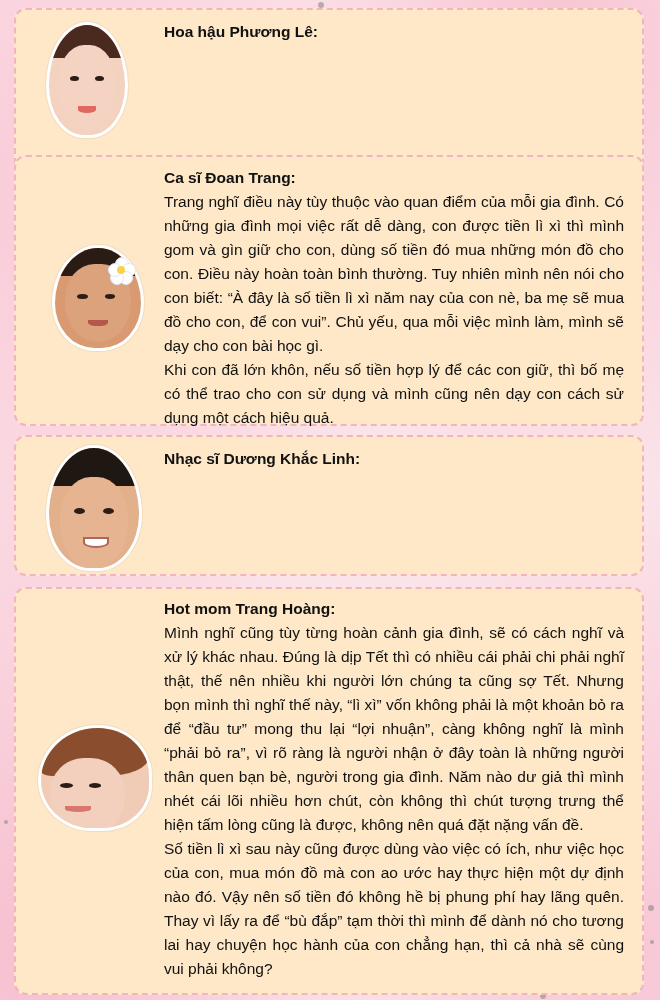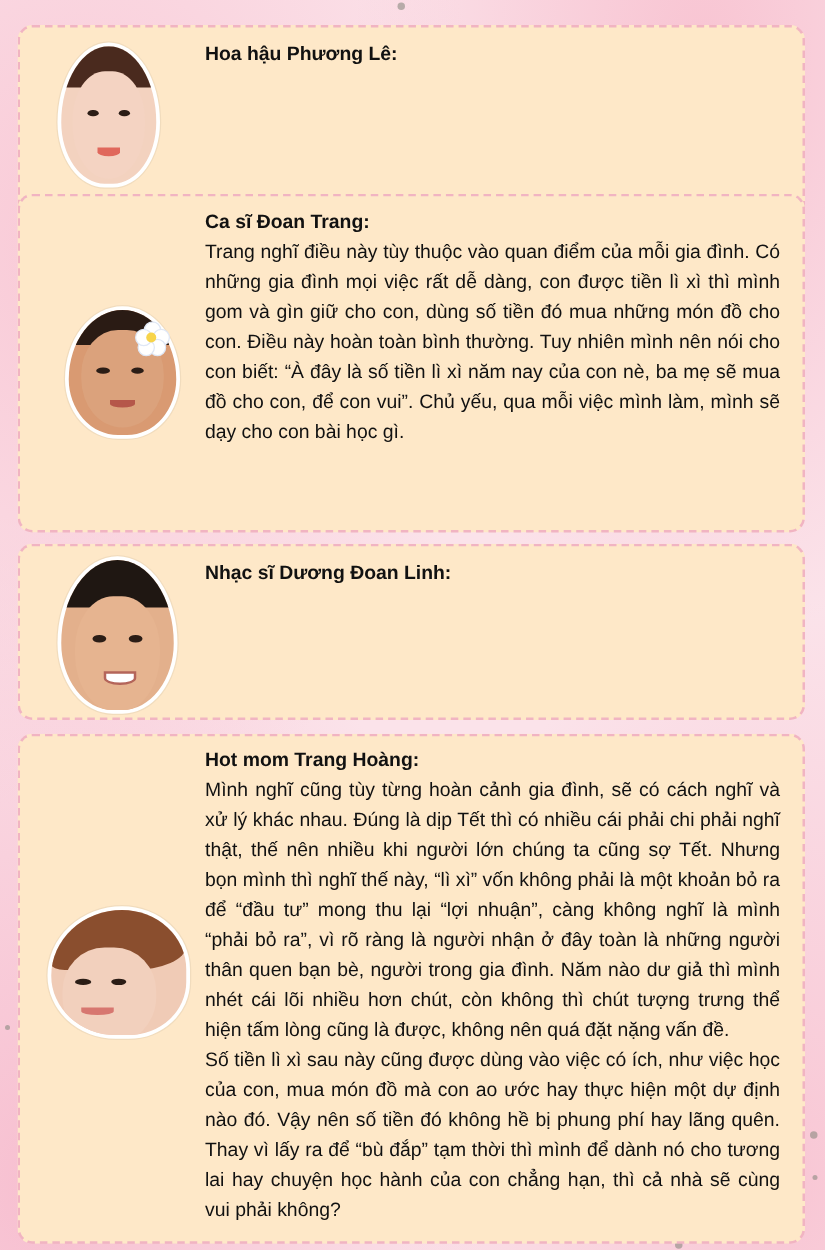--- a/index.html
+++ b/index.html
@@ -47,21 +47,21 @@
 <div>
   <span class="dot" style="left:318px;top:2px;"></span>
   <span class="dot" style="left:318px;top:148px;"></span>
   <span class="dot" style="left:405px;top:148px;"></span>
   <span class="dot" style="left:648px;top:905px;"></span>
   <span class="dot" style="left:650px;top:940px;width:4px;height:4px;"></span>
   <span class="dot" style="left:4px;top:820px;width:4px;height:4px;"></span>
   <span class="dot" style="left:540px;top:993px;"></span>
 </div>
 
-<div class="card" style="top:20px;height:176px;">
+<div class="card" style="top:8px;height:176px;">
   <div class="avatar" style="left:30px;top:12px;width:76px;height:110px;background:#f3d2bf;">
     <div class="hair" style="background:#4a2a1e;height:30%;"></div>
     <div class="face" style="background:#f4d3c2;top:18%;"></div>
     <div class="eye" style="left:28%;top:46%;"></div>
     <div class="eye" style="left:60%;top:46%;"></div>
     <div class="mouth" style="background:#e0685c;top:74%;"></div>
   </div>
   <div class="text" style="top:10px;">
     <span class="name">Hoa hậu Phương Lê:</span>
   </div>
@@ -79,33 +79,34 @@
     <span class="petal" style="left:7px;top:0;"></span>
     <span class="petal" style="left:14px;top:6px;"></span>
     <span class="petal" style="left:11px;top:14px;"></span>
     <span class="petal" style="left:2px;top:14px;"></span>
     <span class="petal" style="left:0;top:6px;"></span>
     <span class="petal-c"></span>
   </div>
   <div class="text" style="top:9px;">
     <span class="name">Ca sĩ Đoan Trang:</span>
     <span class="para">Trang nghĩ điều này tùy thuộc vào quan điểm của mỗi gia đình. Có những gia đình mọi việc rất dễ dàng, con được tiền lì xì thì mình gom và gìn giữ cho con, dùng số tiền đó mua những món đồ cho con. Điều này hoàn toàn bình thường. Tuy nhiên mình nên nói cho con biết: “À đây là số tiền lì xì năm nay của con nè, ba mẹ sẽ mua đồ cho con, để con vui”. Chủ yếu, qua mỗi việc mình làm, mình sẽ dạy cho con bài học gì.</span>
+    <span class="para">Khi con đã lớn khôn, nếu số tiền hợp lý để các con giữ, thì bố mẹ có thể trao cho con sử dụng và mình cũng nên dạy con cách sử dụng một cách hiệu quả.</span>
   </div>
 </div>
 
 <div class="card" style="top:435px;height:141px;">
   <div class="avatar" style="left:30px;top:8px;width:90px;height:120px;background:#e3b08c;">
     <div class="hair" style="background:#1f1712;height:32%;"></div>
     <div class="face" style="background:#e6b490;top:24%;"></div>
     <div class="eye" style="left:28%;top:50%;"></div>
     <div class="eye" style="left:60%;top:50%;"></div>
     <div class="mouth" style="background:#ffffff;border:2px solid #b4655a;top:74%;"></div>
   </div>
   <div class="text" style="top:10px;">
-    <span class="name">Nhạc sĩ Dương Đoan Linh:</span>
+    <span class="name">Nhạc sĩ Dương Khắc Linh:</span>
   </div>
 </div>
 
 <div class="card" style="top:587px;height:408px;">
   <div class="avatar" style="left:22px;top:136px;width:108px;height:100px;background:#f0cbb6;border-radius:55% 50% 45% 50%;">
     <div class="hair" style="background:#8a4e2e;height:48%;border-radius:0 0 40% 10%;"></div>
     <div class="face" style="background:#f2d0bd;top:30%;left:8%;width:70%;"></div>
     <div class="eye" style="left:18%;top:55%;"></div>
     <div class="eye" style="left:44%;top:55%;"></div>
     <div class="mouth" style="background:#d77770;top:78%;left:22%;"></div>

